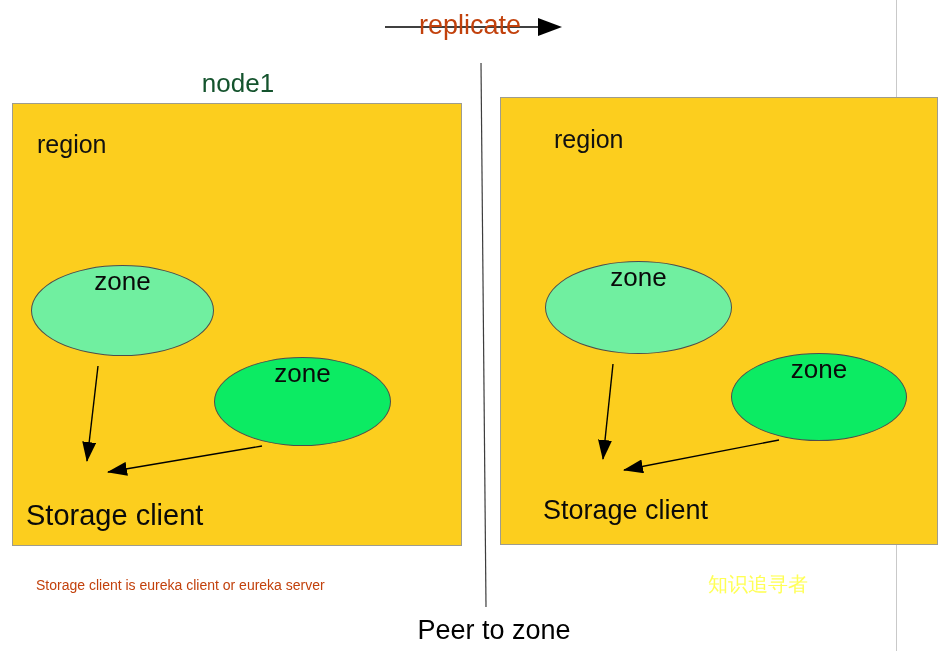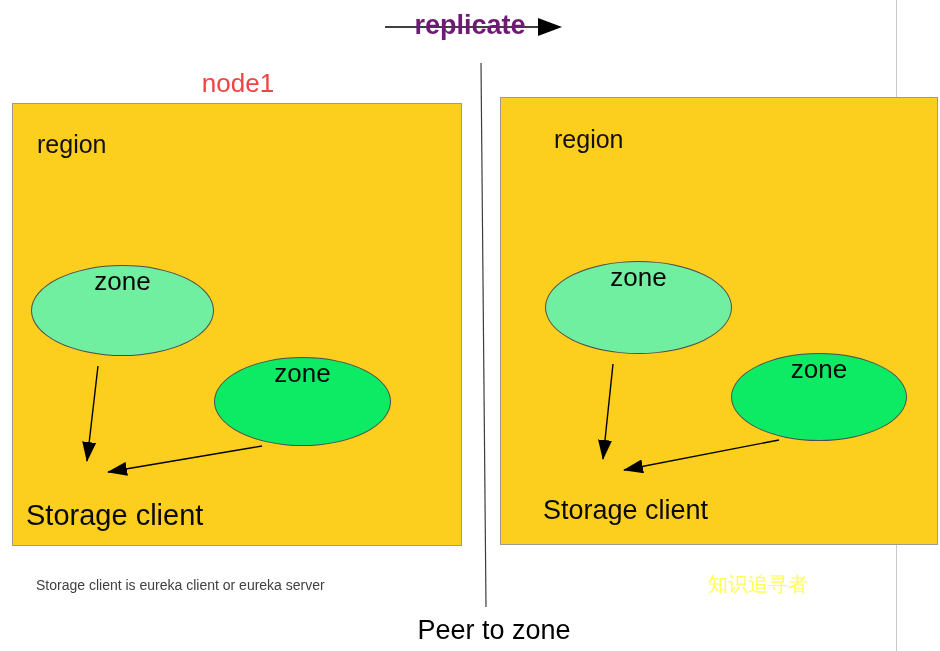--- a/index.html
+++ b/index.html
@@ -25,32 +25,32 @@
   #box1 .zone-a{left:18px;top:161px;width:183px;height:91px;}
   #box1 .zone-b{left:201px;top:253px;width:177px;height:89px;}
   #box2 .zone-a{left:44px;top:163px;width:187px;height:93px;}
   #box2 .zone-b{left:230px;top:255px;width:176px;height:88px;}
 
   .storage-label{position:absolute;color:#0a0a0a;text-align:center;}
   #box1 .storage-label{left:13px;top:395px;font-size:29px;}
   #box2 .storage-label{left:42px;top:397px;font-size:27px;}
 
   
-  .node-label{position:absolute;font-size:26px;color:#ef4444;text-align:center;width:180px;z-index:3;}
+  .node-label{position:absolute;font-size:26px;color:#14532d;text-align:center;width:180px;z-index:3;}
   #node1-label{left:148px;top:68px;}
   #node2-label{left:646px;top:63px;}
 
   
-  .replicate-label{position:absolute;left:385px;top:10px;width:170px;text-align:center;font-size:27px;color:#701a75;z-index:3;font-weight:bold;}
+  .replicate-label{position:absolute;left:385px;top:10px;width:170px;text-align:center;font-size:27px;color:#c2410c;z-index:3;}
 
   
   #overlay{position:absolute;left:0;top:0;width:940px;height:651px;z-index:2;pointer-events:none;}
 
   
-  .footnote{position:absolute;left:36px;top:577px;font-size:14px;color:#404040;z-index:3;}
+  .footnote{position:absolute;left:36px;top:577px;font-size:14px;color:#c2410c;z-index:3;}
   .watermark{position:absolute;left:708px;top:571px;font-size:20px;color:var(--watermark,#FFFF55);z-index:3;}
   .caption{position:absolute;left:354px;top:615px;width:280px;text-align:center;font-size:27px;color:#000;z-index:3;}
 </style>
 </head>
 <body>
 
 <div id="canvas">
 
   <div class="guide-line"></div>
 

